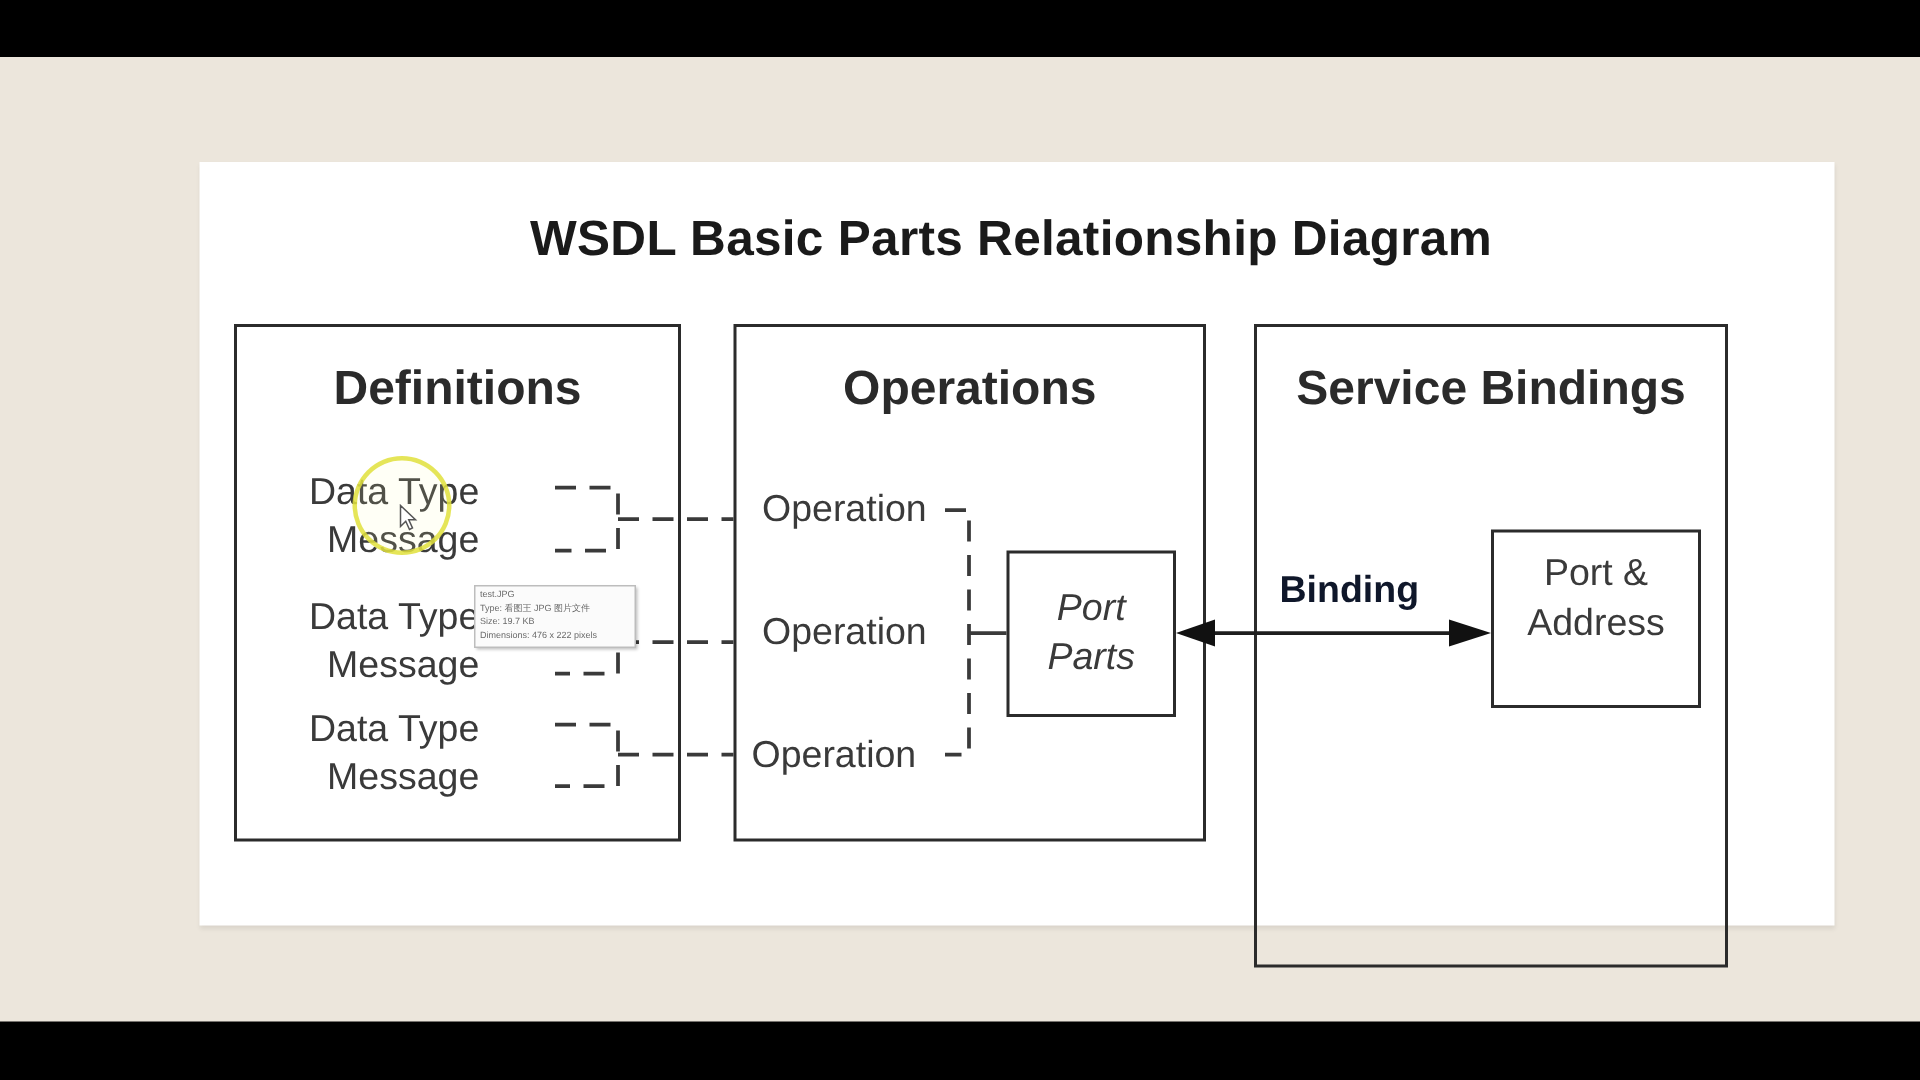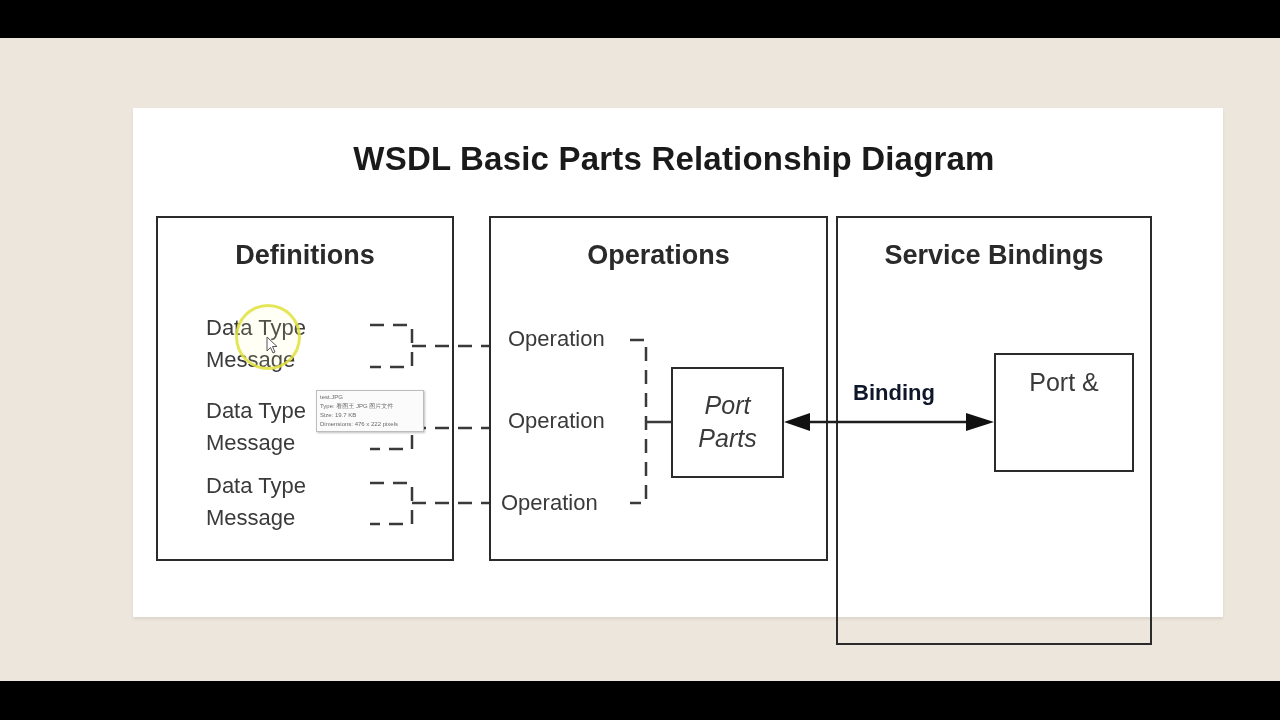--- a/index.html
+++ b/index.html
@@ -2,22 +2,22 @@
 <html><head>
 <meta charset="utf-8">
 <style>
   html, body { margin:0; padding:0; }
   body { width:1280px; height:720px; position:relative; overflow:hidden; background:#ece6dc; font-family:"Liberation Sans", sans-serif; }
   .bar-top { position:absolute; left:0; top:0; width:1280px; height:38px; background:#000; }
   .bar-bottom { position:absolute; left:0; top:681px; width:1280px; height:39px; background:#000; }
   .card { position:absolute; left:133px; top:108px; width:1090px; height:509px; background:#fff; box-shadow:0 2px 3px rgba(0,0,0,0.08); }
   .title { position:absolute; left:0; top:140px; width:1348px; text-align:center; font-weight:bold; font-size:33px; color:#1a1a1a; letter-spacing:0.2px; }
   .box { position:absolute; border:2px solid #2b2b2b; box-sizing:border-box; }
-  .box-head { position:absolute; left:0; right:0; top:22px; text-align:center; font-weight:bold; font-size:27px; color:#2a2a2a; }
-  .lbl { position:absolute; font-size:22px; color:#3a3a3a; line-height:32px; white-space:nowrap; }
+  .box-head { position:absolute; left:0; right:0; top:22px; text-align:center; font-weight:bold; font-size:32px; color:#2a2a2a; }
+  .lbl { position:absolute; font-size:25px; color:#3a3a3a; line-height:32px; white-space:nowrap;text-align:right; }
   .inner { position:absolute; border:2px solid #2b2b2b; box-sizing:border-box; background:#fff; }
   .inner-text { position:absolute; left:0; right:0; text-align:center; font-size:25px; line-height:33px; color:#3a3a3a; }
   svg.lines { position:absolute; left:0; top:0; width:1280px; height:720px; pointer-events:none; }
   .tooltip { position:absolute; left:316px; top:390px; width:108px; height:42px; background:#fbfbfb; border:1px solid #bdbdbd; box-shadow:1px 1px 2px rgba(0,0,0,0.25); font-size:6px; line-height:9px; color:#6a6a6a; padding:2px 3px; box-sizing:border-box; white-space:nowrap; overflow:hidden; }
   .highlight { position:absolute; left:235px; top:304px; width:66px; height:66px; border:3px solid rgba(225,225,60,0.85); border-radius:50%; box-sizing:border-box; background:rgba(255,255,180,0.12); }
   .cursor { position:absolute; left:266px; top:336px; width:14px; height:20px; }
 </style>
 </head>
 <body>
 
@@ -37,40 +37,41 @@
 </div>
 <div class="lbl" style="left:206px;top:395px;">
   <div>Data Type</div>
   <div>Message</div>
 </div>
 <div class="lbl" style="left:206px;top:470px;">
   <div>Data Type</div>
   <div>Message</div>
 </div>
 
-<div class="box" style="left:489px;top:216px;width:339px;height:345px;">
+<div class="box" style="left:489px;top:216px;width:315px;height:345px;">
   <div class="box-head">Operations</div>
 </div>
 <div class="lbl" style="left:508px;top:323px;">Operation</div>
 <div class="lbl" style="left:508px;top:405px;">Operation</div>
 <div class="lbl" style="left:501px;top:487px;">Operation</div>
 <div class="inner" style="left:671px;top:367px;width:113px;height:111px;font-style:italic;">
   <div class="inner-text" style="top:20px;">
     <div>Port</div>
     <div>Parts</div>
   </div>
 </div>
 
 <div class="box" style="left:836px;top:216px;width:316px;height:429px;">
   <div class="box-head">Service Bindings</div>
 </div>
 <div class="lbl" style="left:853px;top:377px;font-weight:bold;color:#0f172a;">Binding</div>
 <div class="inner" style="left:994px;top:353px;width:140px;height:119px;">
   <div class="inner-text" style="top:11px;">
     <div style="">Port &amp;</div>
+    <div>Address</div>
   </div>
 </div>
 
 <svg class="lines" viewBox="0 0 1280 720">
   <g stroke="#3a3a3a" stroke-width="2.5" fill="none" stroke-dasharray="14,9">
 
     <path d="M370 325 L412 325 L412 367 L370 367"></path>
     <path d="M412 346 L489 346"></path>
 
     <path d="M370 408 L412 408 L412 449 L370 449"></path>

